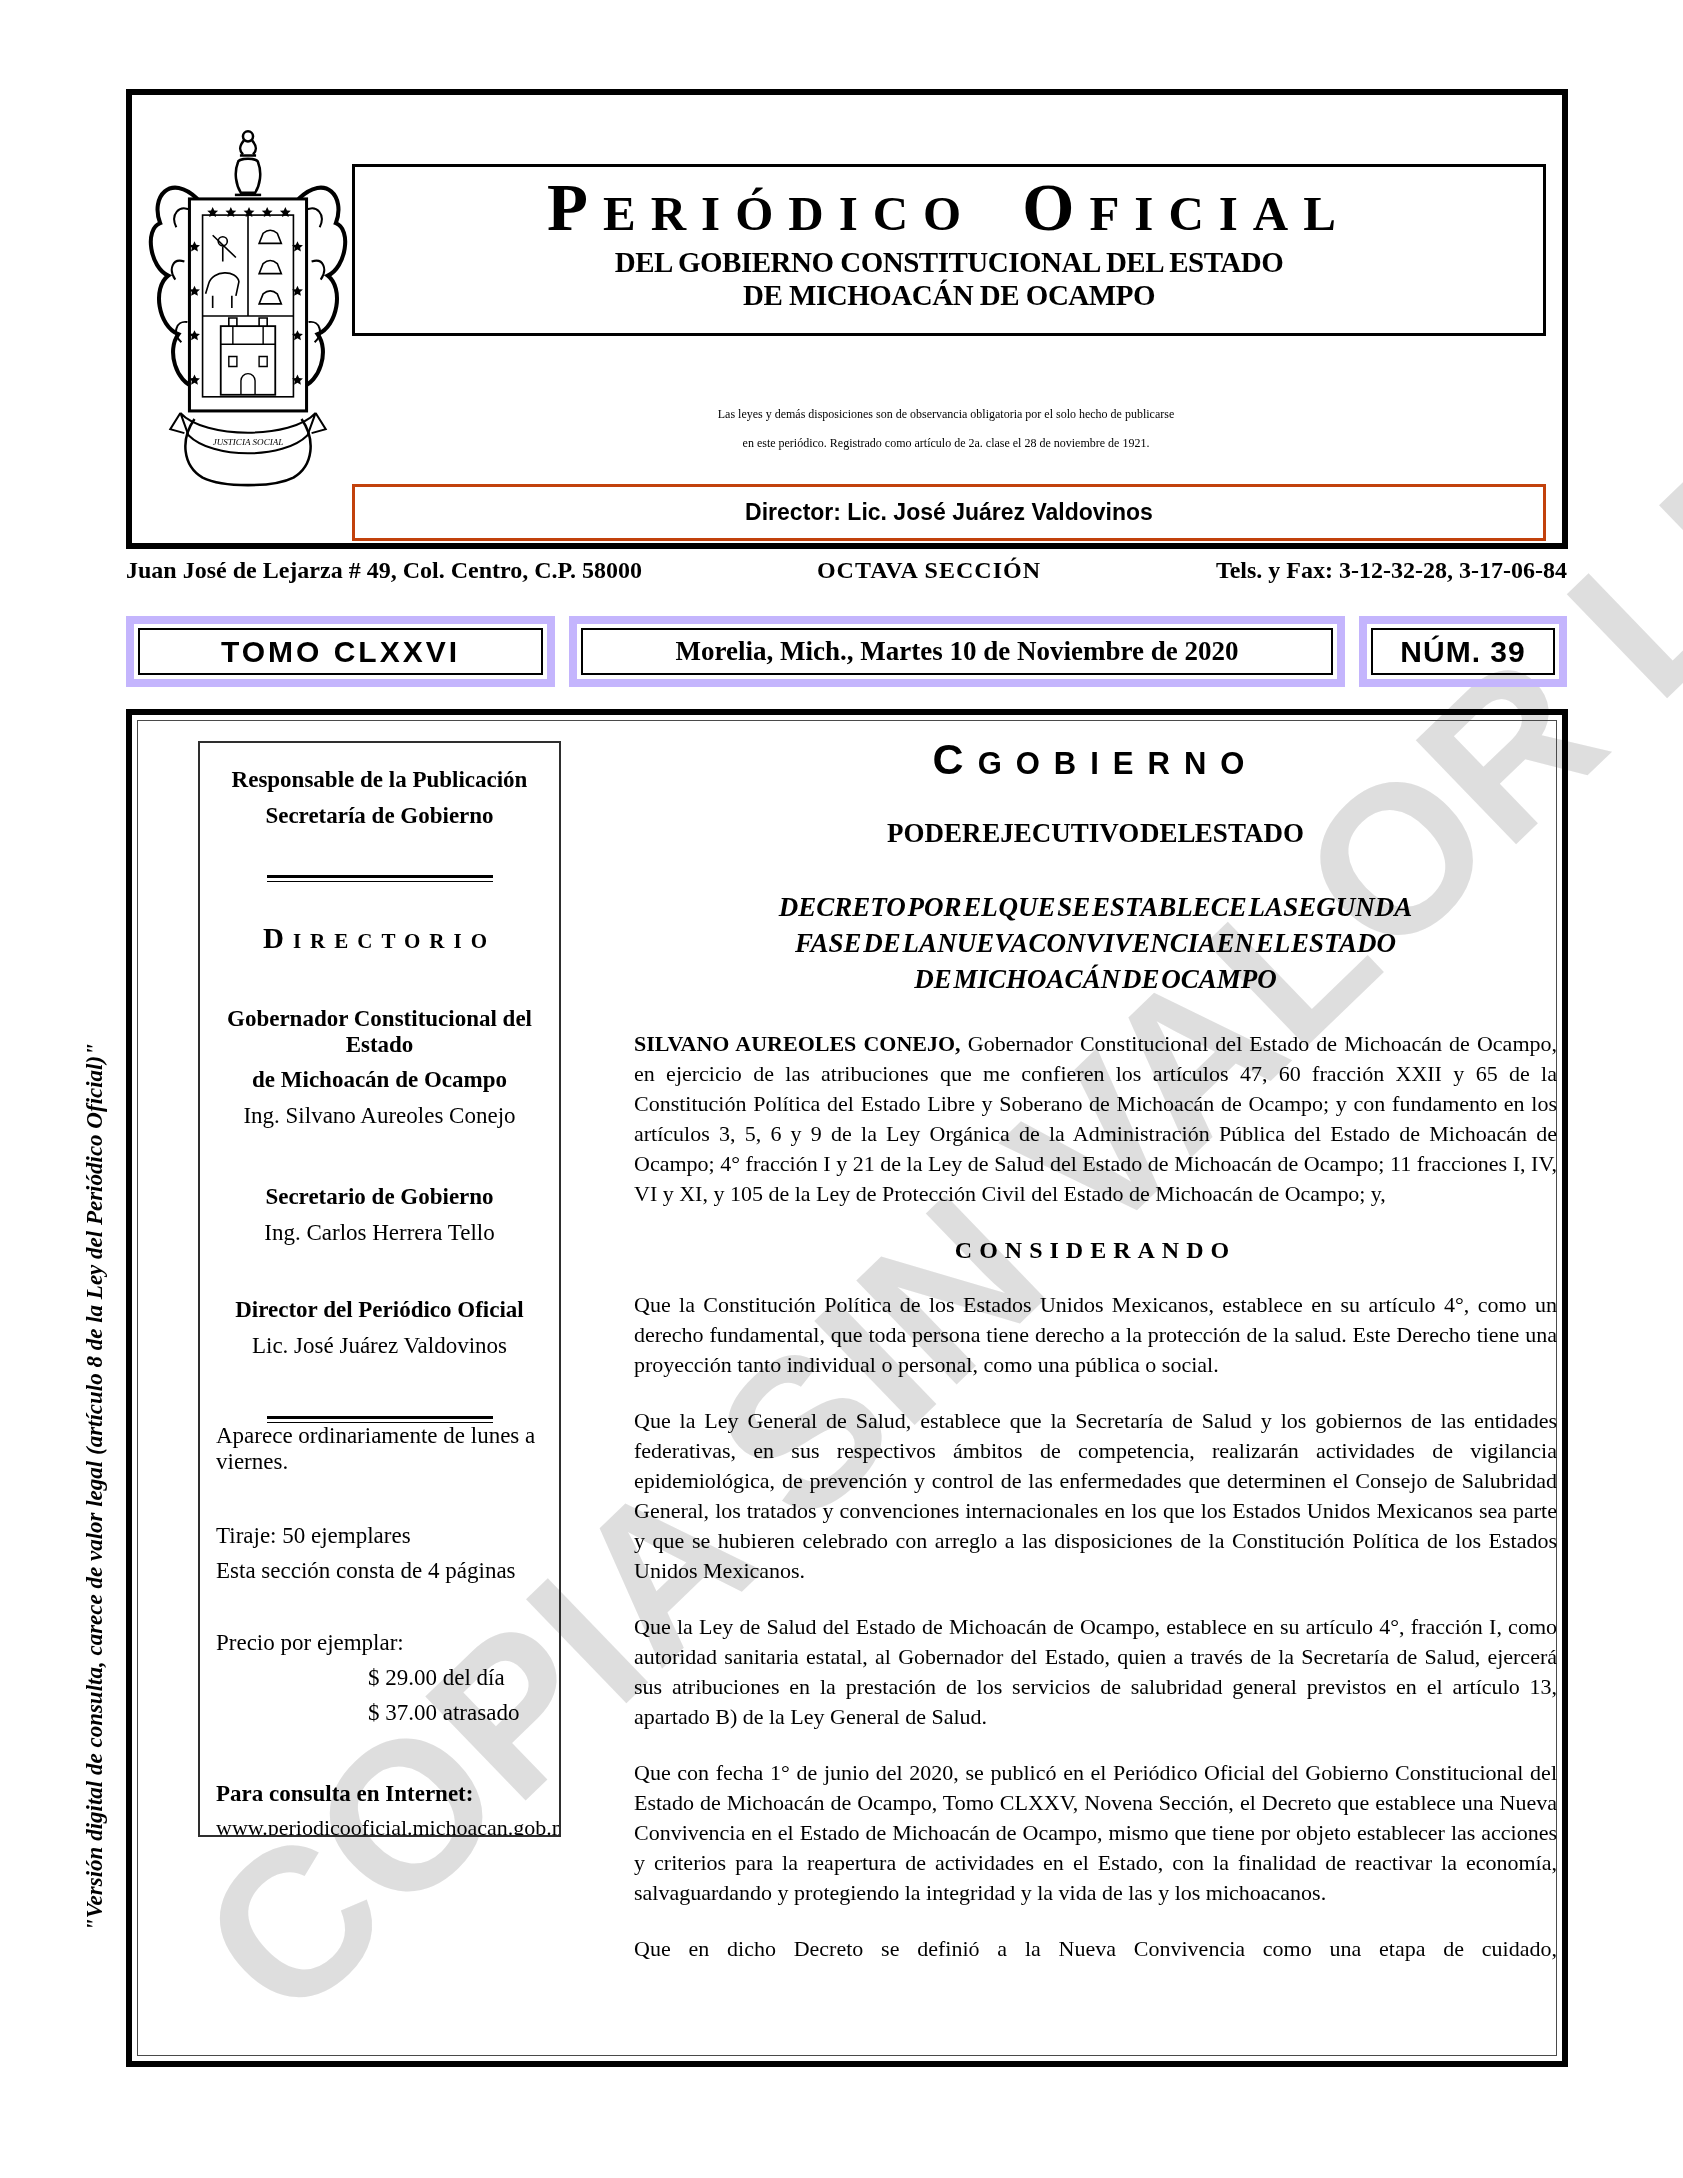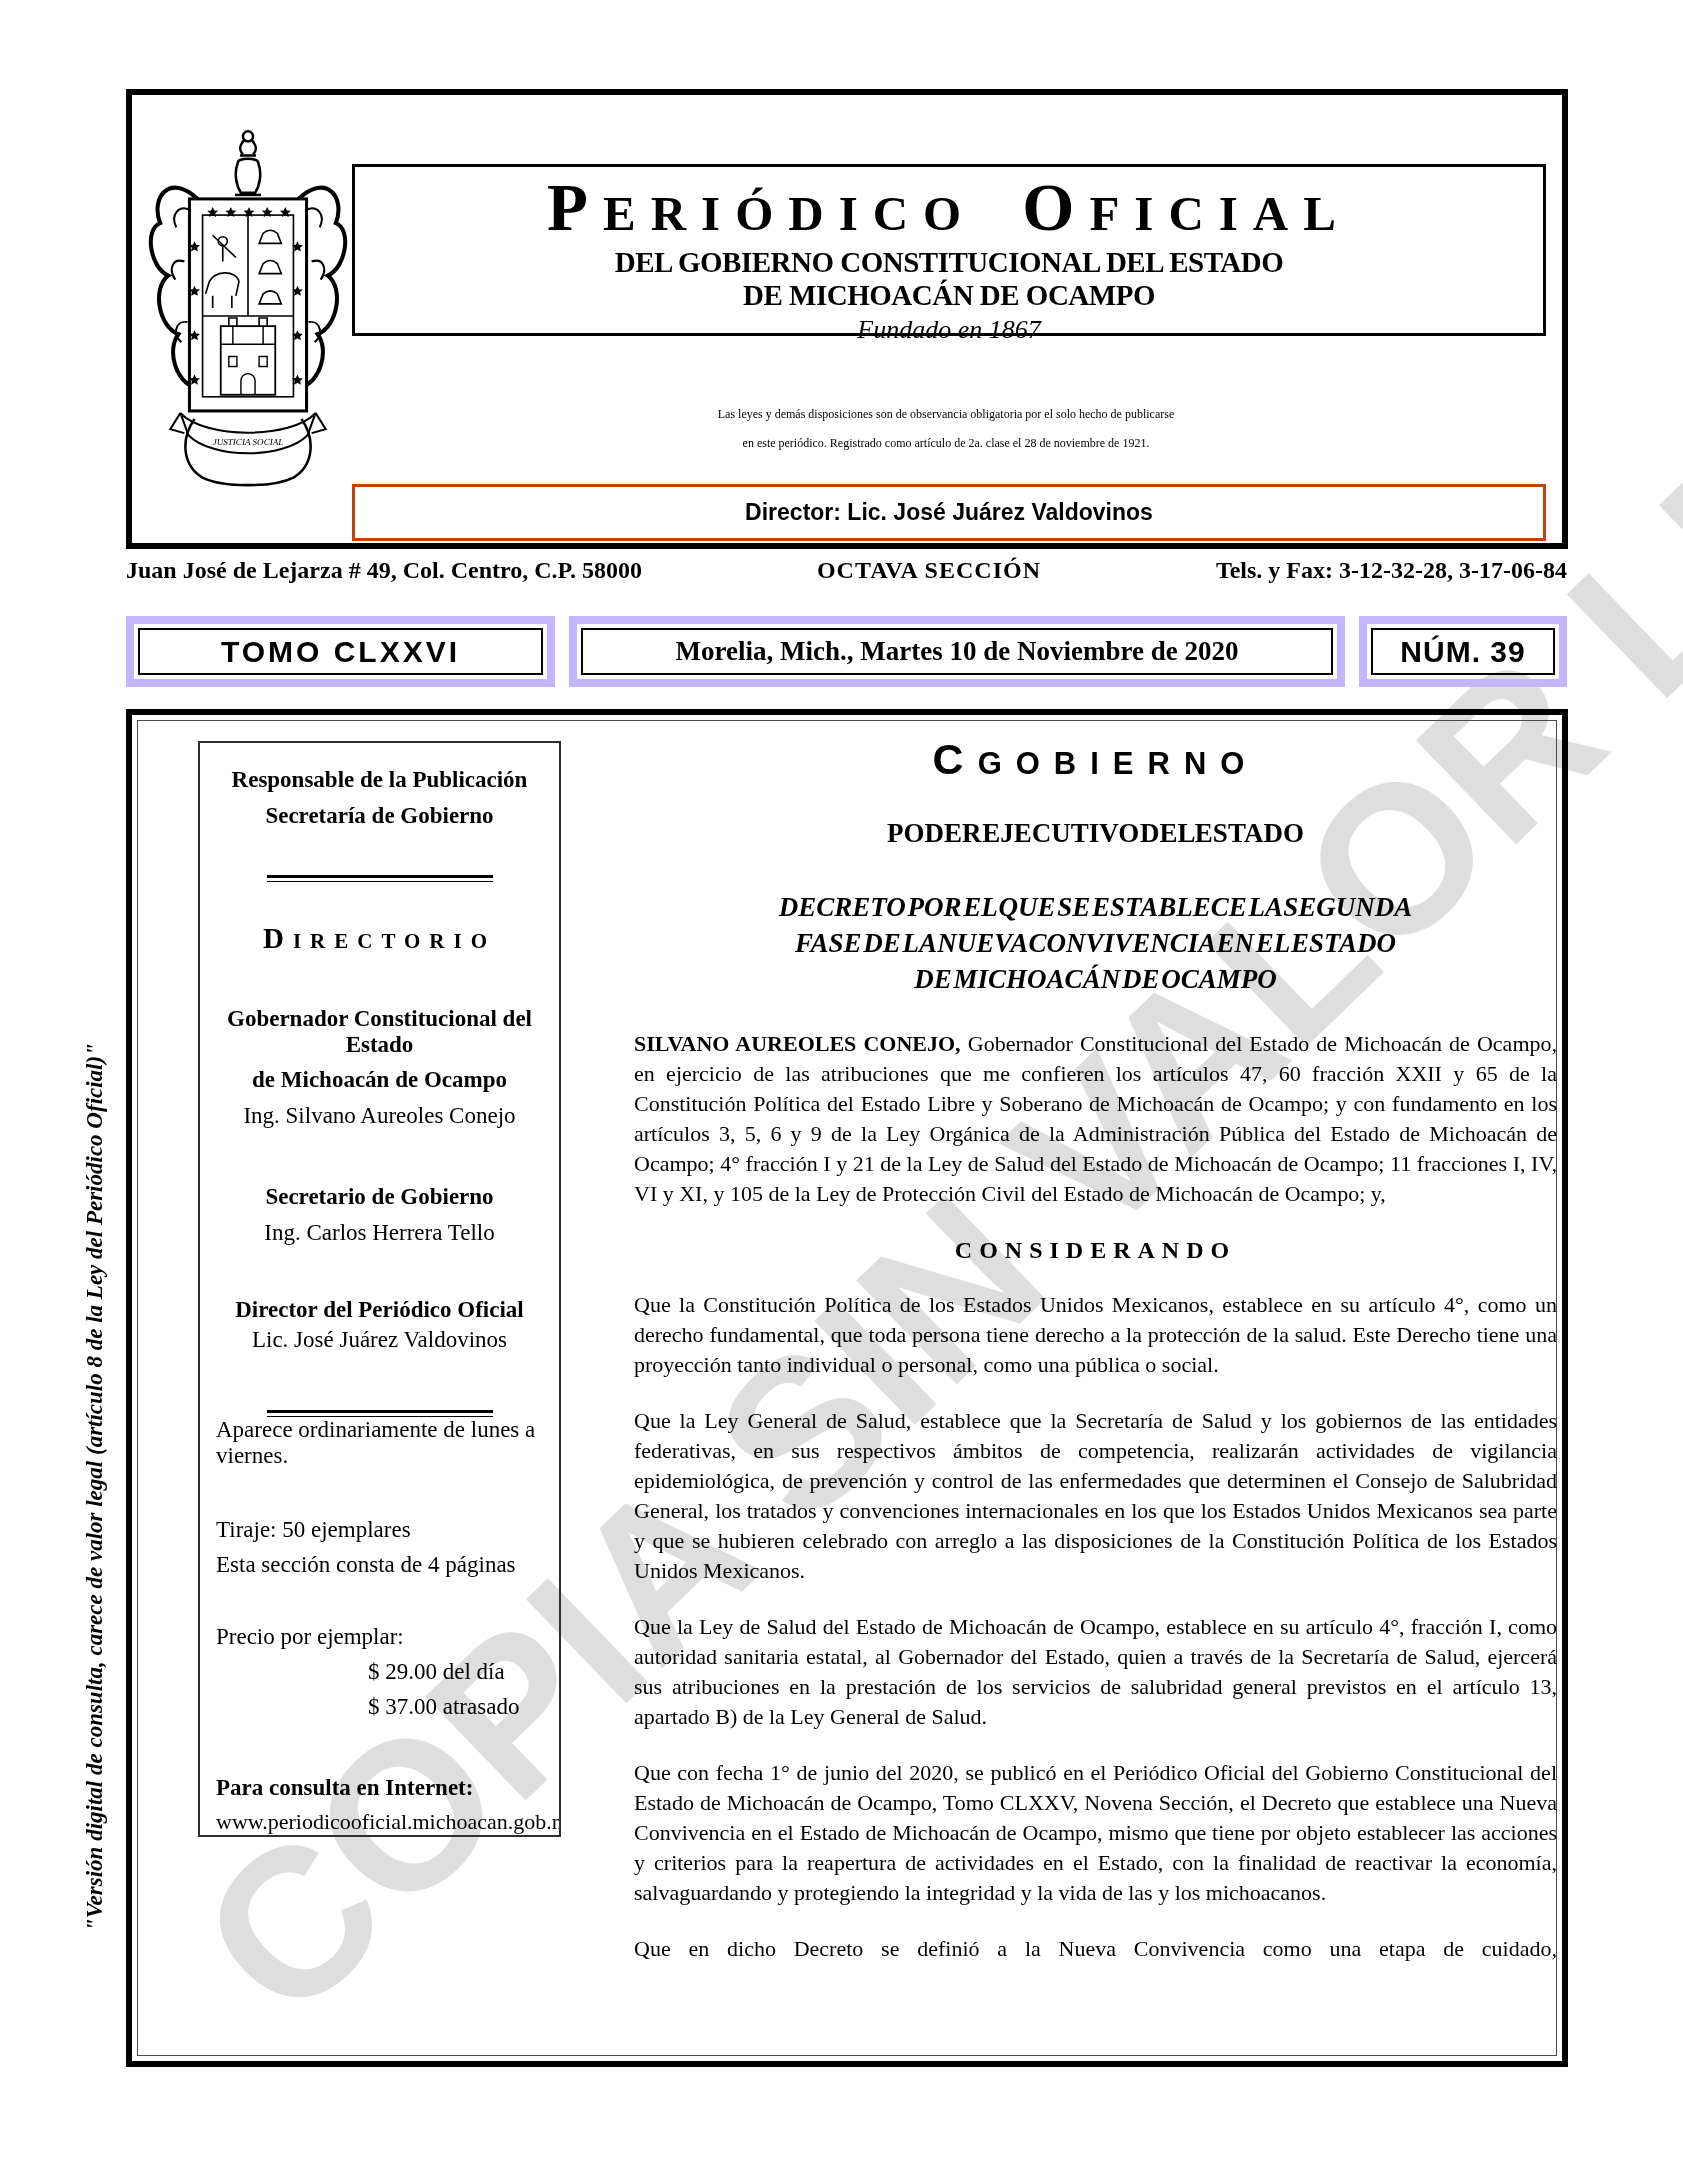--- a/index.html
+++ b/index.html
@@ -143,21 +143,20 @@
         <text x="105" y="332" text-anchor="middle" font-size="9" font-style="italic" font-family="Liberation Serif, serif" fill="#000">JUSTICIA SOCIAL</text>
       </svg>
     </div>
 
     <div class="title-box">
       <div class="gazette-title">
         <span class="bigcap">P</span><span>ERIÓDICO</span><span class="wordgap"></span><span class="bigcap">O</span><span>FICIAL</span>
       </div>
       <div class="subtitle">DEL GOBIERNO CONSTITUCIONAL DEL ESTADO</div>
       <div class="subtitle">DE MICHOACÁN DE OCAMPO</div>
-      <div class="founded">Fundado en 1867</div>
     </div>
 
     <div class="legal-notice">
       <div>Las leyes y demás disposiciones son de observancia obligatoria por el solo hecho de publicarse</div>
       <div>en este periódico. Registrado como artículo de 2a. clase el 28 de noviembre de 1921.</div>
     </div>
 
     <div class="director-bar">Director: Lic. José Juárez Valdovinos</div>
   </div>
 
@@ -193,21 +192,21 @@
       </div>
 
       <div class="sb-bold" style="margin-top:51px;">Gobernador Constitucional del Estado</div>
       <div class="sb-bold" style="margin-top:9px;">de Michoacán de Ocampo</div>
       <div style="margin-top:10px;">Ing. Silvano Aureoles Conejo</div>
 
       <div class="sb-bold" style="margin-top:55px;">Secretario de Gobierno</div>
       <div style="margin-top:10px;">Ing. Carlos Herrera Tello</div>
 
       <div class="sb-bold" style="margin-top:51px;">Director del Periódico Oficial</div>
-      <div style="margin-top:4px;">Lic. José Juárez Valdovinos</div>
+      <div style="margin-top:10px;">Lic. José Juárez Valdovinos</div>
 
       <div class="sb-rule" style="margin-top:57px;"></div>
 
       <div class="sb-left" style="">Aparece ordinariamente de lunes a viernes.</div>
 
       <div class="sb-left" style="margin-top:48px;">Tiraje: 50 ejemplares</div>
       <div class="sb-left" style="margin-top:9px;">Esta sección consta de 4 páginas</div>
 
       <div class="sb-left" style="margin-top:46px;">Precio por ejemplar:</div>
       <div class="sb-indent" style="margin-top:9px;">$ 29.00 del día</div>

